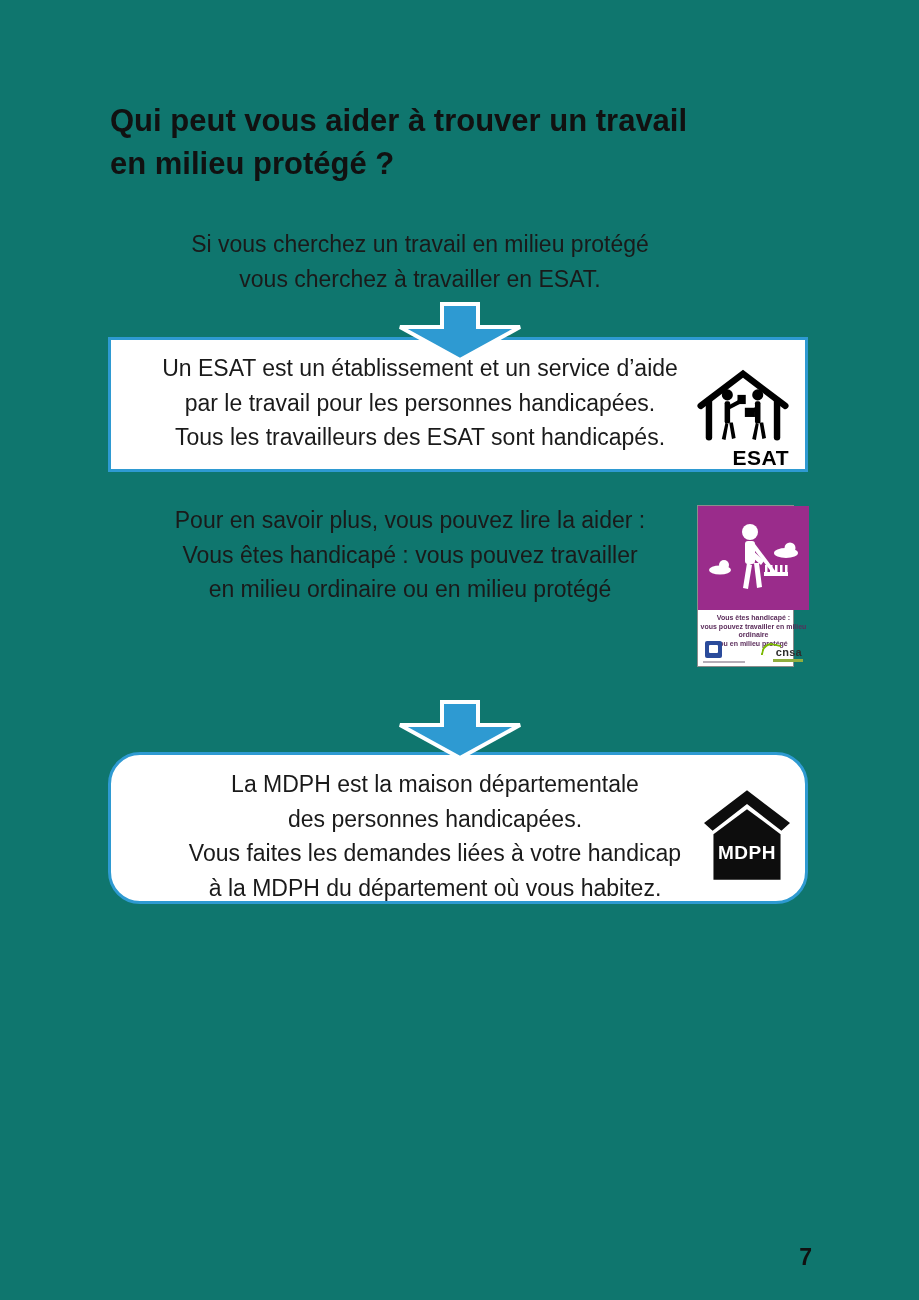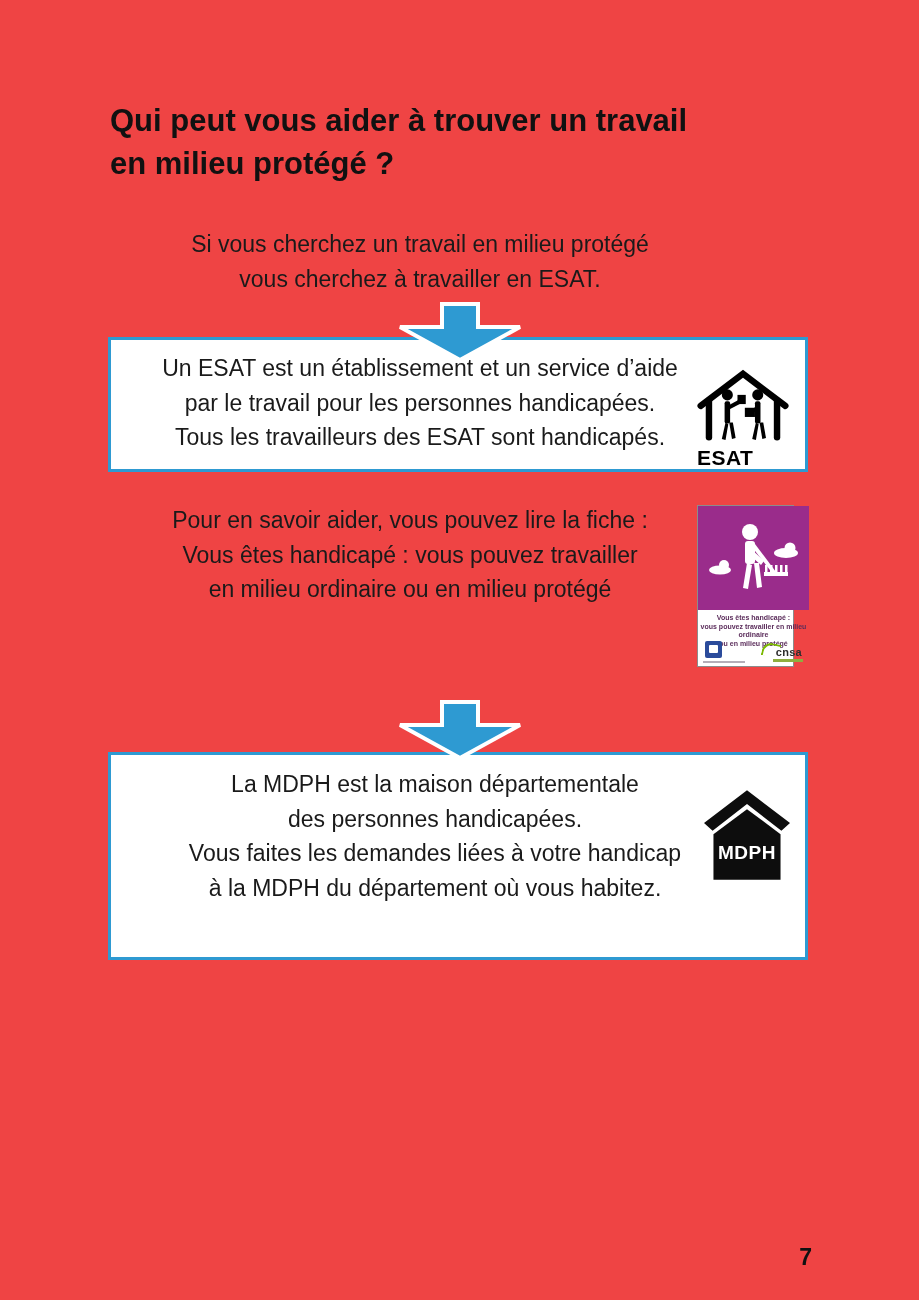--- a/index.html
+++ b/index.html
@@ -1,41 +1,41 @@
 <!DOCTYPE html>
 <html><head>
 <meta charset="utf-8">
 <style>
   html,body { margin:0; padding:0; background:#ffffff; }
   .page {
-    position:relative; width:919px; height:1300px; background:#ef4444;
+    position:relative; width:919px; height:1300px; background:#0f766e;
     font-family:"Liberation Sans", sans-serif; color:#1a1a1a; overflow:hidden;
   }
   .multiline { white-space:pre-line; }
   .page-title {
     position:absolute; left:110px; top:99px; margin:0; width:720px;
     font-size:31px; line-height:43px; font-weight:bold; color:#111;
   }
   .body-text { font-size:23px; line-height:34.5px;text-align:center; }
   .intro-para    { position:absolute; left:110px; top:227px; width:620px; }
   .fiche-para    { position:absolute; left:110px; top:503px; width:600px; }
   .mdph-request  { position:absolute; left:110px; top:627px; width:600px; font-weight:bold; }
   .down-arrow { position:absolute; width:140px; height:62px; z-index:3; }
   .arrow-1 { left:390px; top:302px; }
   .arrow-2 { left:390px; top:700px; }
   .callout {
     position:absolute; left:108px; width:700px; background:#fff;
     border:3px solid #2e9ad2; box-sizing:border-box; z-index:1;
   }
   .callout-esat { top:337px; height:135px; }
-  .callout-mdph { top:752px; height:208px; }
+  .callout-mdph { top:752px; height:152px;border-radius:32px; }
   .callout-text { position:absolute; left:24px; top:11px; width:570px; }
   .callout-mdph .callout-text { top:12px; width:600px; }
   
-  .esat-icon-wrap { position:absolute; left:697px; top:369px; width:92px; text-align:left; z-index:2; }
+  .esat-icon-wrap { position:absolute; left:697px; top:369px; width:92px; text-align:right; z-index:2; }
   .esat-icon-label { font-size:21px; font-weight:bold; color:#000; margin-top:1px; letter-spacing:0.5px; }
   
   .mdph-icon-wrap { position:absolute; left:704px; top:790px; width:86px; height:90px; z-index:2; }
   .mdph-icon-label {
     position:absolute; left:0; top:52px; width:100%; text-align:center;
     font-size:19px; font-weight:bold; color:#ffffff; letter-spacing:0.5px;
   }
   
   .thumb {
     position:absolute; left:697px; top:505px; width:97px; height:162px;
@@ -96,21 +96,21 @@
         <rect x="63" y="35" width="6" height="24" rx="2"></rect>
         <path d="M66 40 L54 46 L56 50 L68 44 Z"></path>
         <rect x="52" y="42" width="11" height="10"></rect>
         <path d="M64 58 L60 76 L64 77 L67 60 Z"></path>
         <path d="M68 58 L71 76 L75 75 L72 58 Z"></path>
       </g>
     </svg>
     <div class="esat-icon-label">ESAT</div>
   </div>
 
-  <div class="fiche-para body-text multiline">Pour en savoir aider, vous pouvez lire la fiche :
+  <div class="fiche-para body-text multiline">Pour en savoir plus, vous pouvez lire la aider :
 Vous êtes handicapé : vous pouvez travailler
 en milieu ordinaire ou en milieu protégé</div>
 
   <div class="thumb">
     <div class="thumb-purple">
       <svg width="111" height="104" viewBox="0 0 111 104">
         <g fill="#ffffff">
           <circle cx="52" cy="26" r="8"></circle>
           <rect x="47" y="35" width="10" height="23" rx="3"></rect>
           <path d="M49 57 L45 82 L50 83 L54 59 Z"></path>

